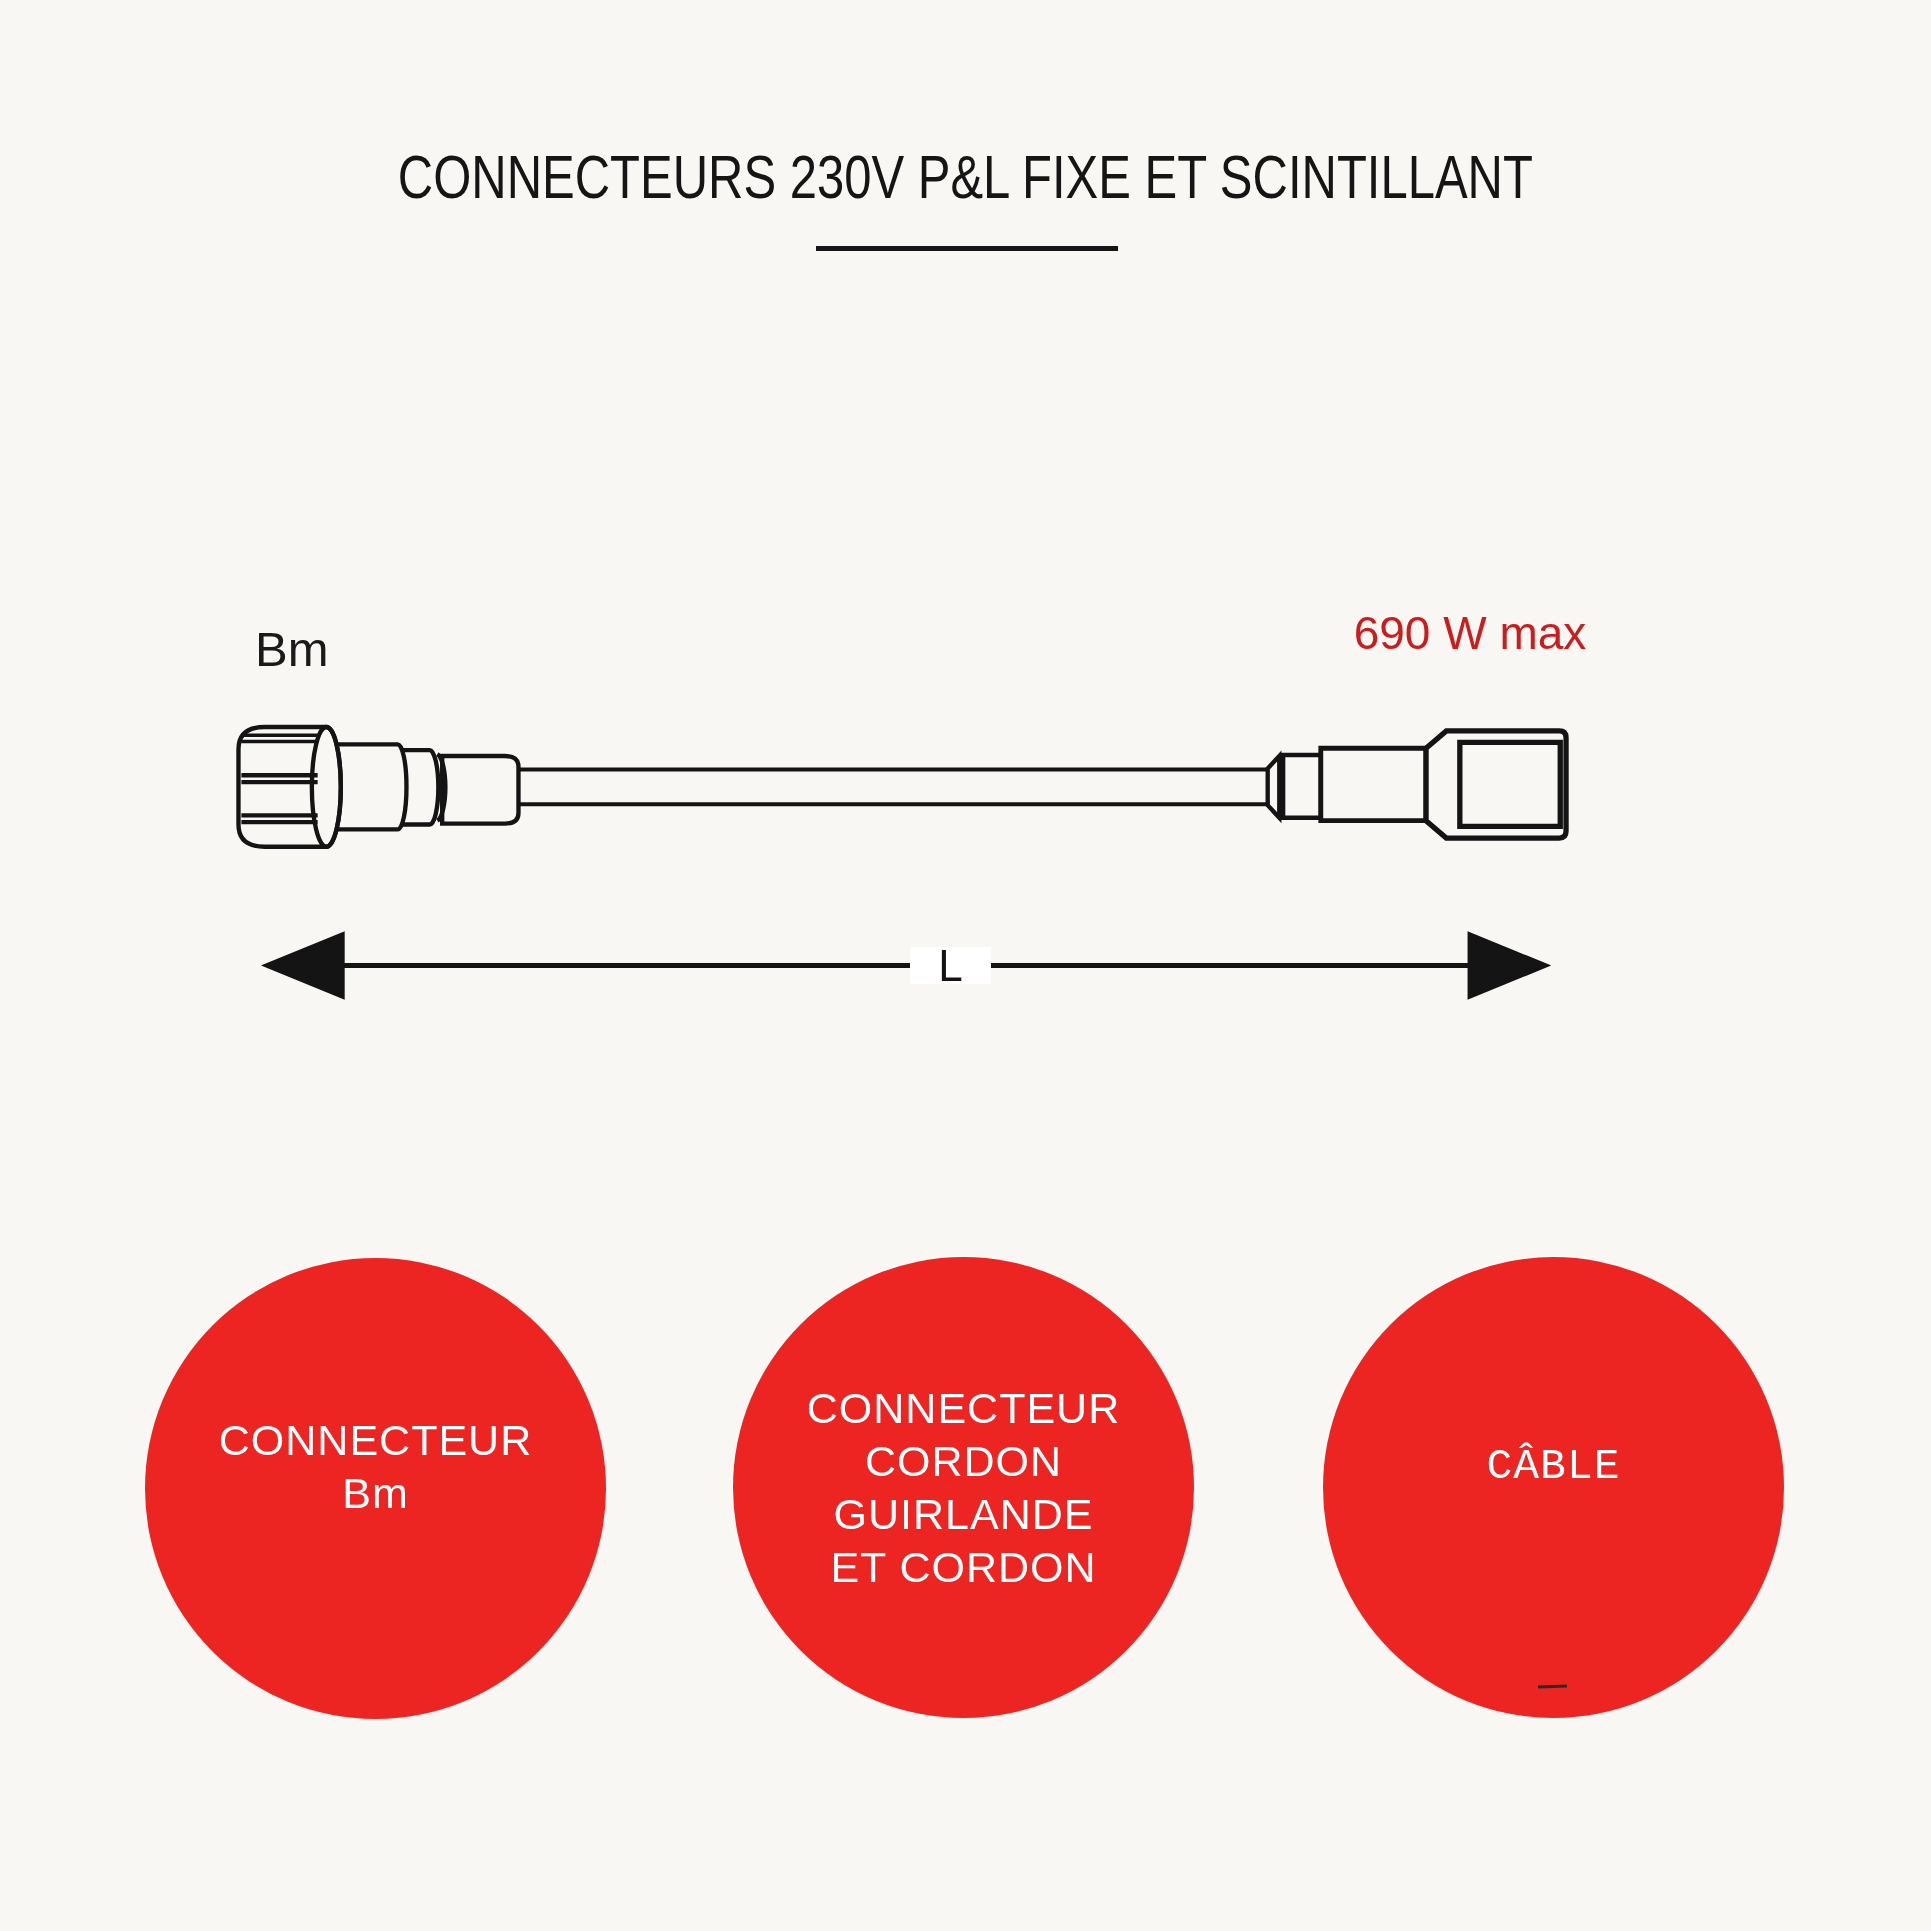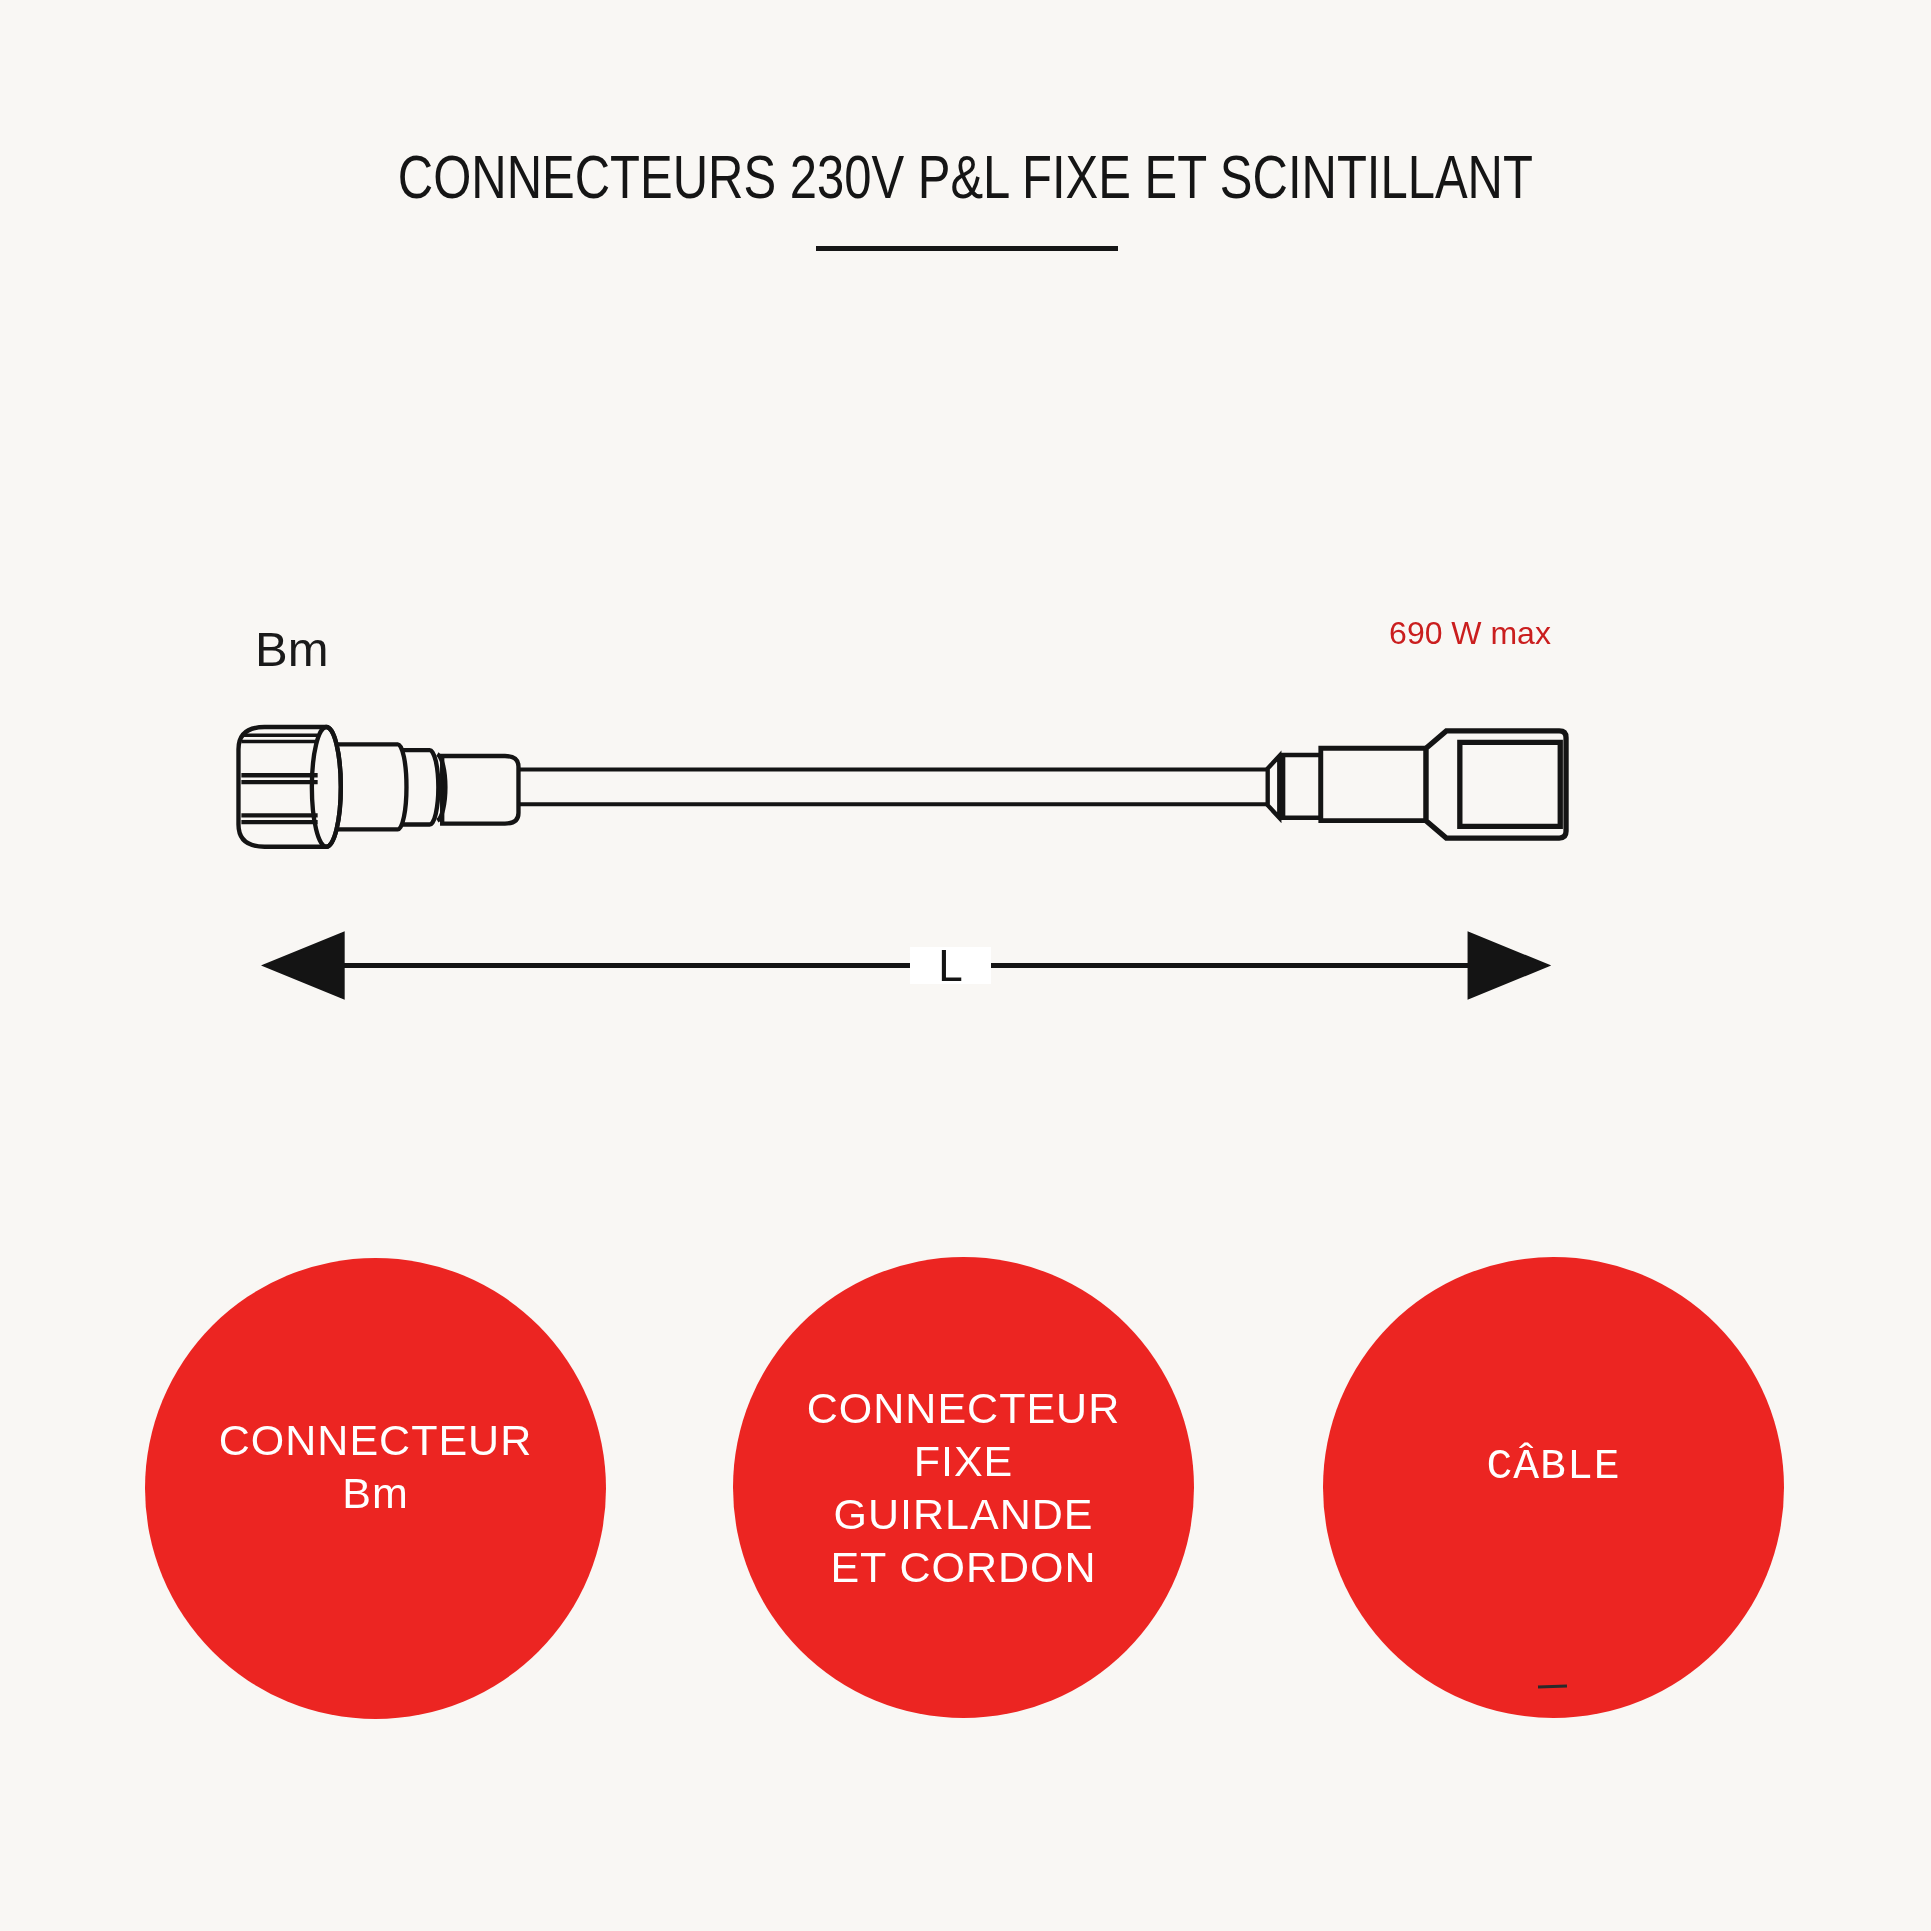--- a/index.html
+++ b/index.html
@@ -16,21 +16,21 @@
   .title-inner{display:inline-block;transform:scaleX(0.79);transform-origin:50% 50%;}
   .title-underline{
     position:absolute;left:816px;top:246px;width:302px;height:4.8px;background:#161616;
   }
   .diagram-svg{position:absolute;left:0;top:0;}
   .bm-label{
     position:absolute;left:255px;top:622px;font-size:49px;line-height:54px;color:#1a1a1a;
   }
   .power-label{
     position:absolute;left:1332px;top:606px;width:276px;text-align:center;
-    font-size:32px;line-height:54px;color:#ca1e1e;
+    font-size:46px;line-height:54px;color:#ca1e1e;
   }
   .length-label-box{
     position:absolute;left:910px;top:947px;width:81px;height:37px;background:#ffffff;
     display:flex;align-items:center;justify-content:center;
   }
   .length-label{font-size:44px;line-height:37px;color:#141414;}
   .circle{
     position:absolute;width:461px;height:461px;border-radius:50%;
     background:#ec2522;color:#ffffff;
     display:flex;flex-direction:column;align-items:center;justify-content:center;
@@ -103,21 +103,21 @@
     <span class="length-label">L</span>
   </div>
 
   <div class="circle circle-1 shift-up">
     <span class="circle-line">CONNECTEUR</span>
     <span class="circle-line">Bm</span>
   </div>
 
   <div class="circle circle-2">
     <span class="circle-line">CONNECTEUR</span>
-    <span class="circle-line">FIXE</span>
+    <span class="circle-line">CORDON</span>
     <span class="circle-line">GUIRLANDE</span>
     <span class="circle-line">ET CORDON</span>
   </div>
 
   <div class="circle circle-3 shift-up">
     <span class="circle-line">CÂBLE</span>
   </div>
 
   <div class="artifact-line"></div>
 

